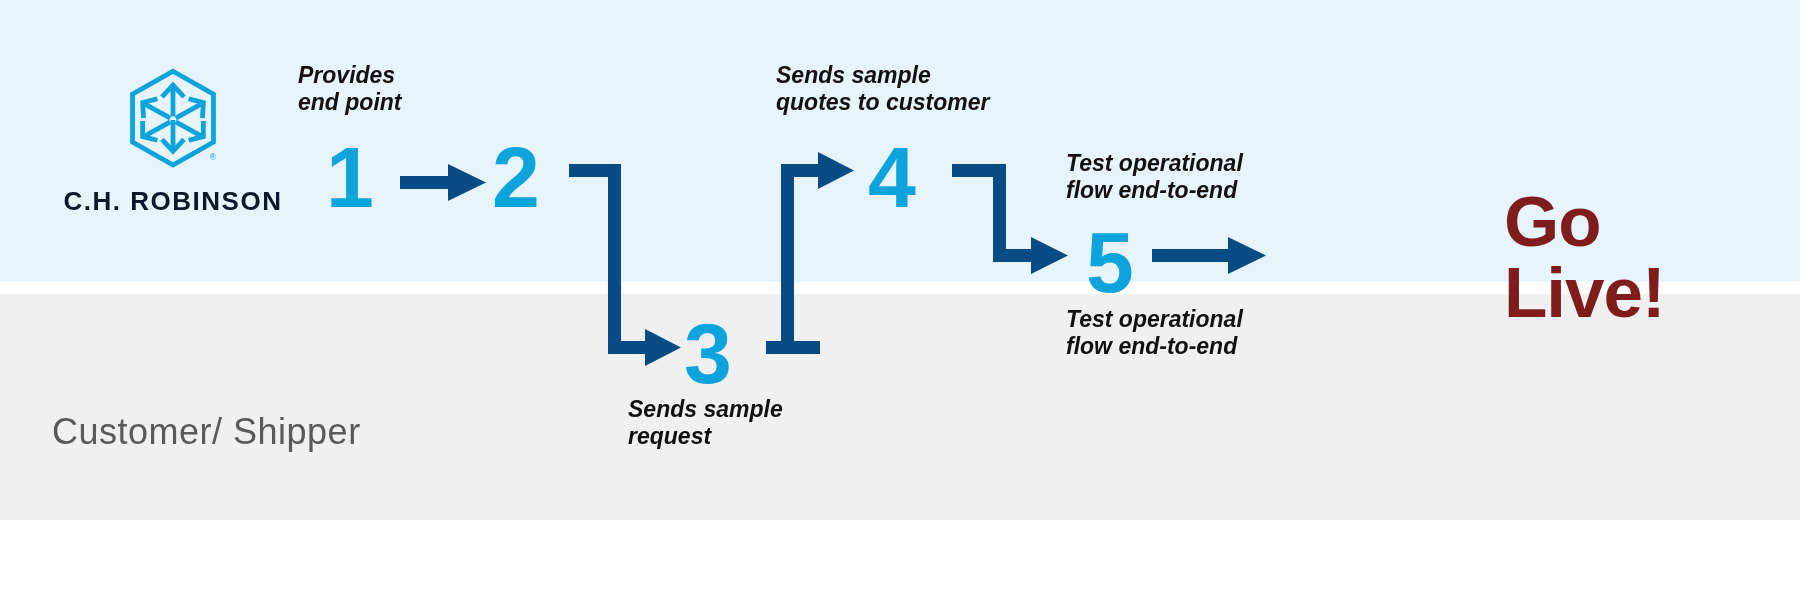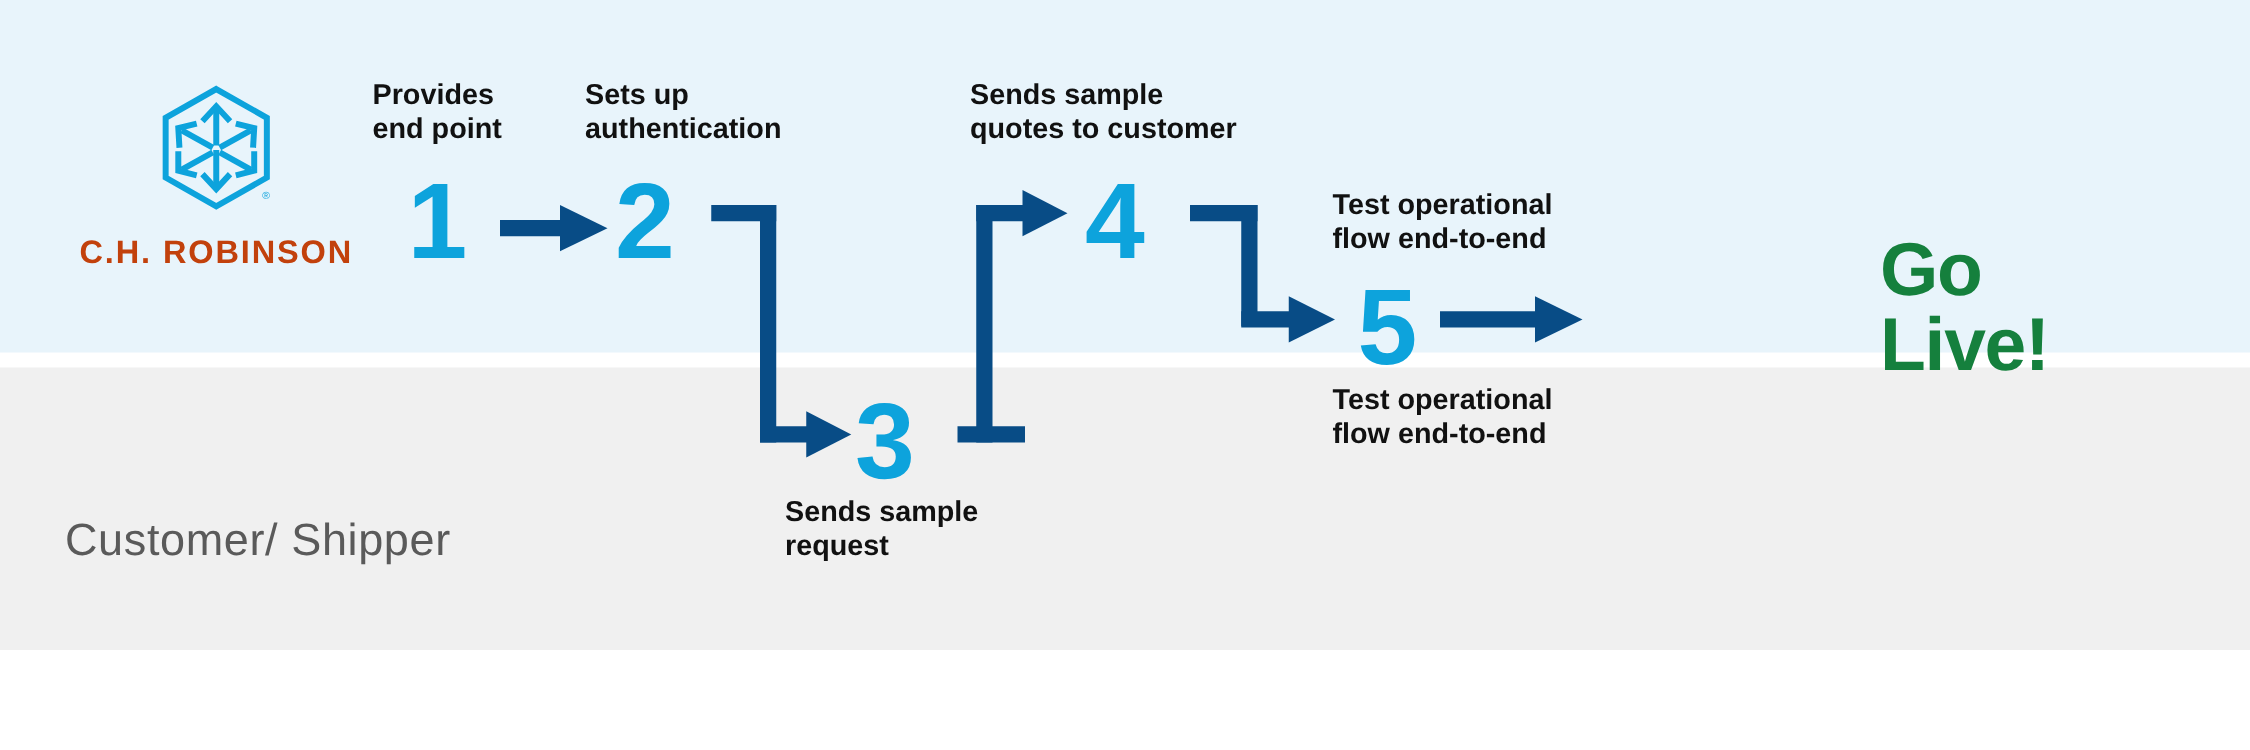--- a/index.html
+++ b/index.html
@@ -15,49 +15,49 @@
 
   .lane { position:absolute; left:0; width:1800px; }
   .lane-top    { top:0;    height:282px; background:#e8f4fb; }
   .lane-bottom { top:294px; height:226px; background:#f0f0f0; }
 
   
   .brand { position:absolute; left:48px; top:68px; width:250px;
            display:flex; flex-direction:column; align-items:center; }
   .brand-mark { width:92px; height:104px; display:block; }
   .brand-word { margin-top:14px; font-size:26px; font-weight:bold;
-                letter-spacing:1.5px; color:#c2410c; white-space:nowrap; }
+                letter-spacing:1.5px; color:#0f172a; white-space:nowrap; }
 
   .lane-label { position:absolute; left:52px; top:412px;
                 font-size:36px; font-weight:normal; line-height:1.12;
                 color:#5a5a5a; letter-spacing:.5px; }
   .step-num { font-size:86px; font-weight:bold; color:#0da3dc;
               line-height:.95; letter-spacing:-1px; }
   .caption { font-size:23px; font-weight:bold; color:#111111;
-             line-height:1.18; white-space:pre-line; }
+             line-height:1.18; white-space:pre-line;font-style:italic; }
 
   
   #cap1 { position:absolute; left:298px; top:62px; }
   #num1 { position:absolute; left:326px; top:137px; }
 
   #cap2 { position:absolute; left:468px; top:62px; }
   #num2 { position:absolute; left:492px; top:137px; }
 
   #num3 { position:absolute; left:684px; top:313px; }
   #cap3 { position:absolute; left:628px; top:396px; }
 
   #cap4 { position:absolute; left:776px; top:62px; }
   #num4 { position:absolute; left:868px; top:137px; }
 
   #cap5a { position:absolute; left:1066px; top:150px; }
   #num5  { position:absolute; left:1086px; top:222px; }
   #cap5b { position:absolute; left:1066px; top:306px; }
 
   #golive { position:absolute; left:1504px; top:186px;
-            font-size:60px; font-weight:bold; color:#15803d;
+            font-size:71px; font-weight:bold; color:#7f1d1d;
             line-height:1.0; letter-spacing:-1px; white-space:pre-line; }
 
   
   #wires { position:absolute; left:0; top:0; width:1800px; height:600px;
            pointer-events:none; }
 </style>
 </head>
 <body>
 
 <div id="stage">
@@ -130,22 +130,20 @@
     <div class="brand-word">C.H. ROBINSON</div>
   </div>
 
   <div class="lane-label">Customer/
 Shipper</div>
 
   <div class="caption" id="cap1">Provides
 end point</div>
   <div class="step-num" id="num1">1</div>
 
-  <div class="caption" id="cap2">Sets up
-authentication</div>
   <div class="step-num" id="num2">2</div>
 
   <div class="step-num" id="num3">3</div>
   <div class="caption" id="cap3">Sends sample
 request</div>
 
   <div class="caption" id="cap4">Sends sample
 quotes to customer</div>
   <div class="step-num" id="num4">4</div>
 

